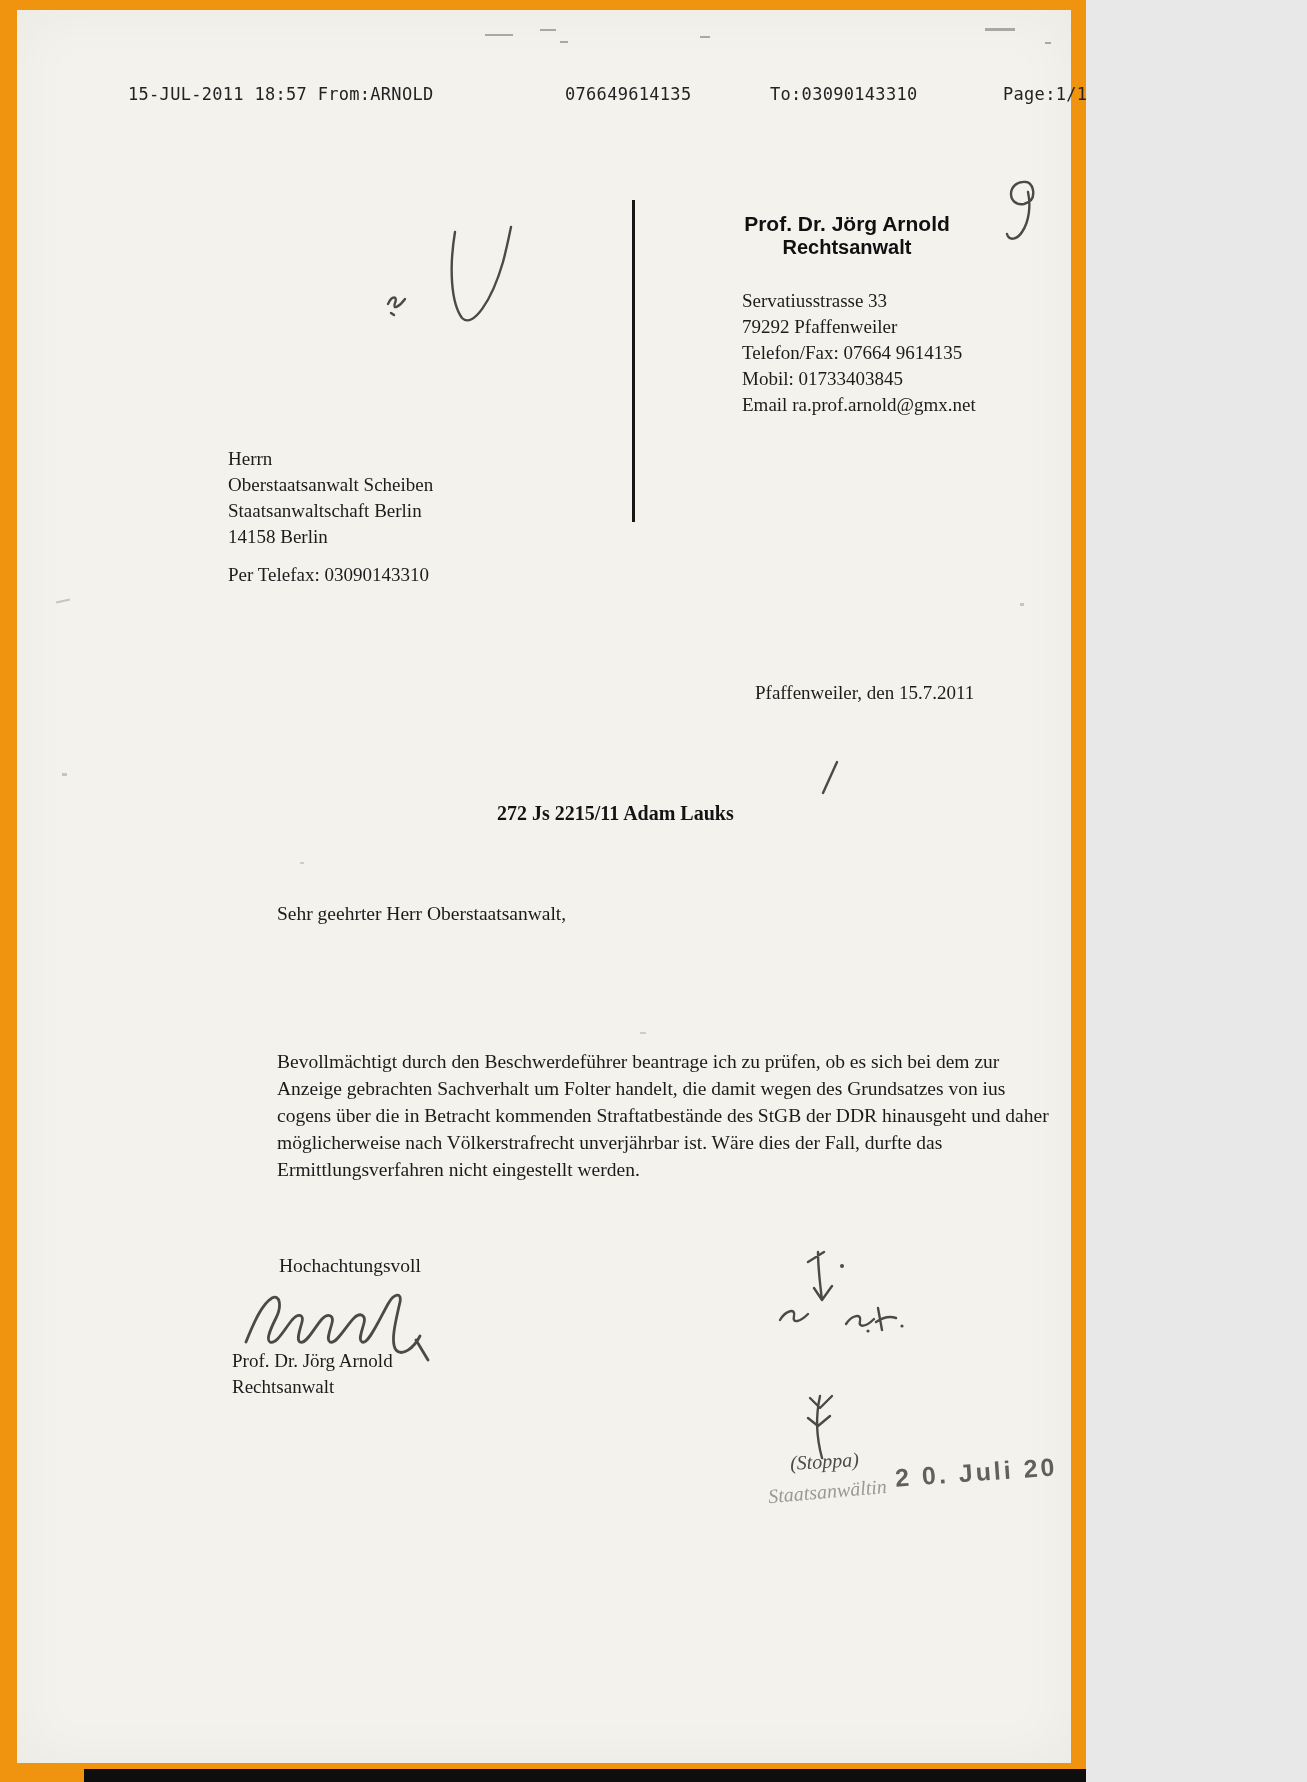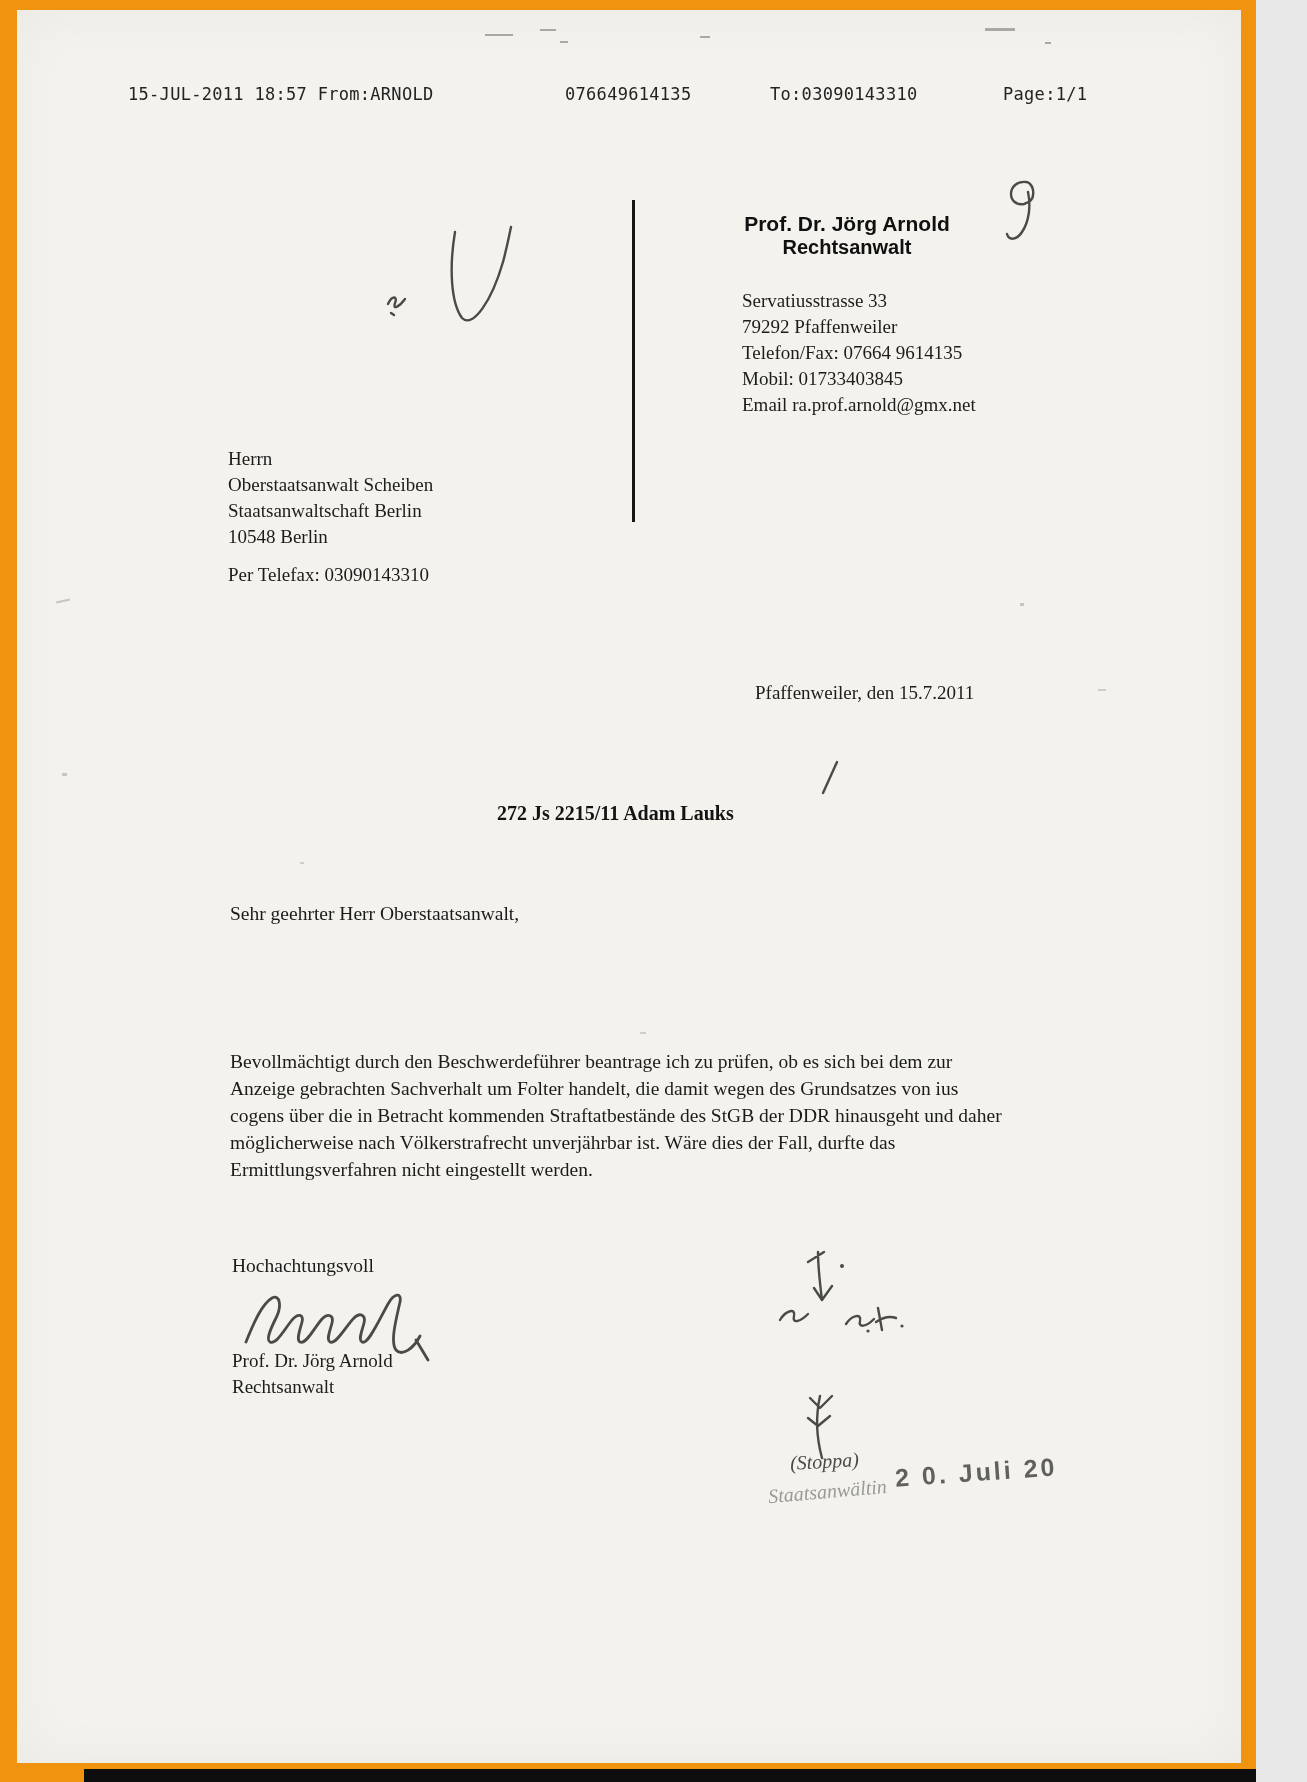--- a/index.html
+++ b/index.html
@@ -1,28 +1,28 @@
 <!DOCTYPE html>
 <html><head>
 <meta charset="utf-8">
 <style>
   html,body{margin:0;padding:0;background:#e8e8e8;}
-  .frame{position:relative;width:1256px;height:1782px;background:#f0930f;overflow:hidden;
+  .frame{position:relative;width:1086px;height:1782px;background:#f0930f;overflow:hidden;
          font-family:"Liberation Serif", serif;color:#1c1c1c;}
   .scan{position:absolute;top:10px;left:17px;right:15px;bottom:19px;background:#f3f2ed;
         box-shadow:inset 0 0 60px rgba(0,0,0,0.04);}
   .black-strip{position:absolute;left:84px;right:0;bottom:0;height:13px;background:#0e0e0e;}
   .abs{position:absolute;}
   .mono{font-family:"DejaVu Sans Mono", monospace;font-size:17px;color:#232323;letter-spacing:0.3px;}
   .tiny-head{font-size:13px;color:#2a2a2a;letter-spacing:0.2px;}
   .serif19{font-size:19px;line-height:26px;color:#1c1c1c;}
   .serif20b{font-size:20px;font-weight:bold;color:#141414;}
   .sansb{font-family:"Liberation Sans", sans-serif;font-weight:bold;font-size:21px;color:#101010;}
   .vrule{position:absolute;width:3px;background:#161616;}
-  .para{font-size:19.5px;line-height:27px;color:#1b1b1b;text-align:left;}
+  .para{font-size:19.5px;line-height:27px;color:#1b1b1b;text-align:left;margin-left:47px;}
   .noise{position:absolute;background:#a9a9a4;}
   .hand{position:absolute;inset:0;width:1307px;height:1782px;pointer-events:none;}
   .hw-text{color:#4a4a48;font-style:italic;font-size:20px;}
   .faint{color:#9a9a94;}
   .stamp{font-family:"Liberation Sans", sans-serif;font-weight:bold;font-size:25px;color:#3c3c3c;
          letter-spacing:3px;opacity:0.8;transform:rotate(-4deg);}
 </style>
 </head>
 <body>
 
@@ -60,21 +60,21 @@
     <div>79292 Pfaffenweiler</div>
     <div>Telefon/Fax: 07664 9614135</div>
     <div>Mobil: 01733403845</div>
     <div>Email ra.prof.arnold@gmx.net</div>
   </div>
 
   <div class="abs serif19" style="left:228px;top:446px;">
     <div>Herrn</div>
     <div>Oberstaatsanwalt Scheiben</div>
     <div>Staatsanwaltschaft Berlin</div>
-    <div>10548 Berlin</div>
+    <div>14158 Berlin</div>
   </div>
   <div class="abs serif19" style="left:228px;top:562px;">Per Telefax: 03090143310</div>
 
   <div class="abs serif19" style="left:755px;top:680px;">Pfaffenweiler, den 15.7.2011</div>
 
   <div class="abs serif20b" style="left:497px;top:802px;">272 Js 2215/11 Adam Lauks</div>
 
   <div class="abs para" style="left:230px;top:900px;">Sehr geehrter Herr Oberstaatsanwalt,</div>
 
   <div class="abs para" style="left:230px;top:1048px;width:772px;">Bevollmächtigt durch den Beschwerdeführer beantrage ich zu prüfen, ob es sich bei dem zur Anzeige gebrachten Sachverhalt um Folter handelt, die damit wegen des Grundsatzes von ius cogens über die in Betracht kommenden Straftatbestände des StGB der DDR hinausgeht und daher möglicherweise nach Völkerstrafrecht unverjährbar ist. Wäre dies der Fall, durfte das Ermittlungsverfahren nicht eingestellt werden.</div>

